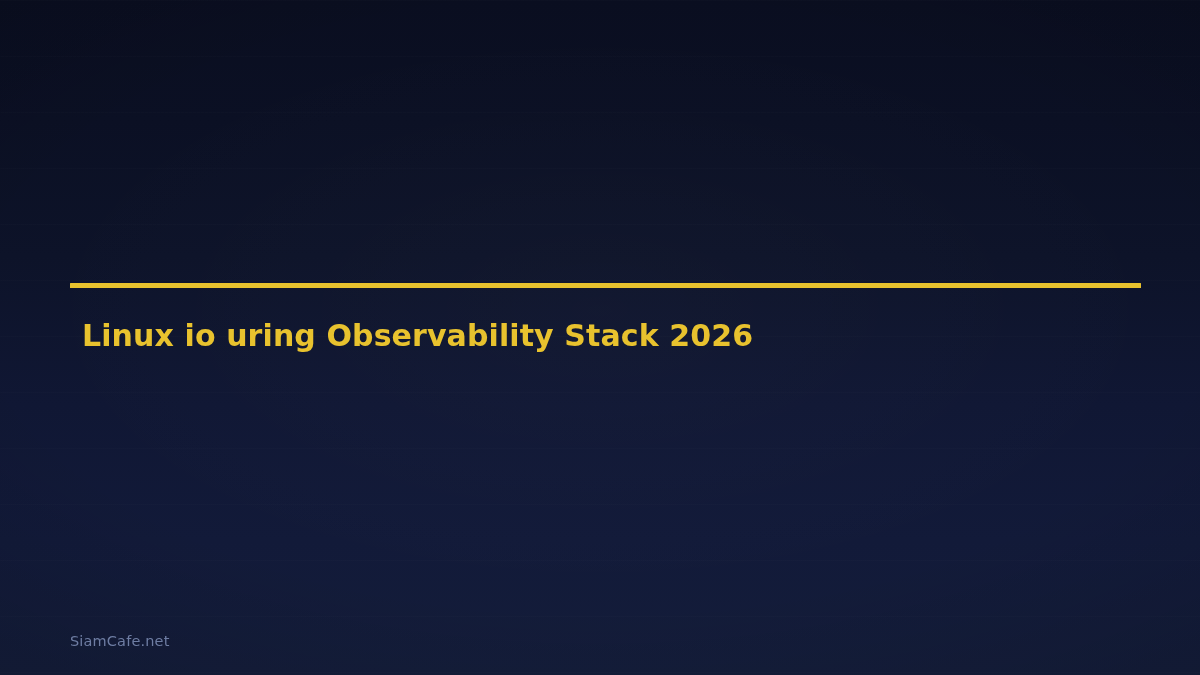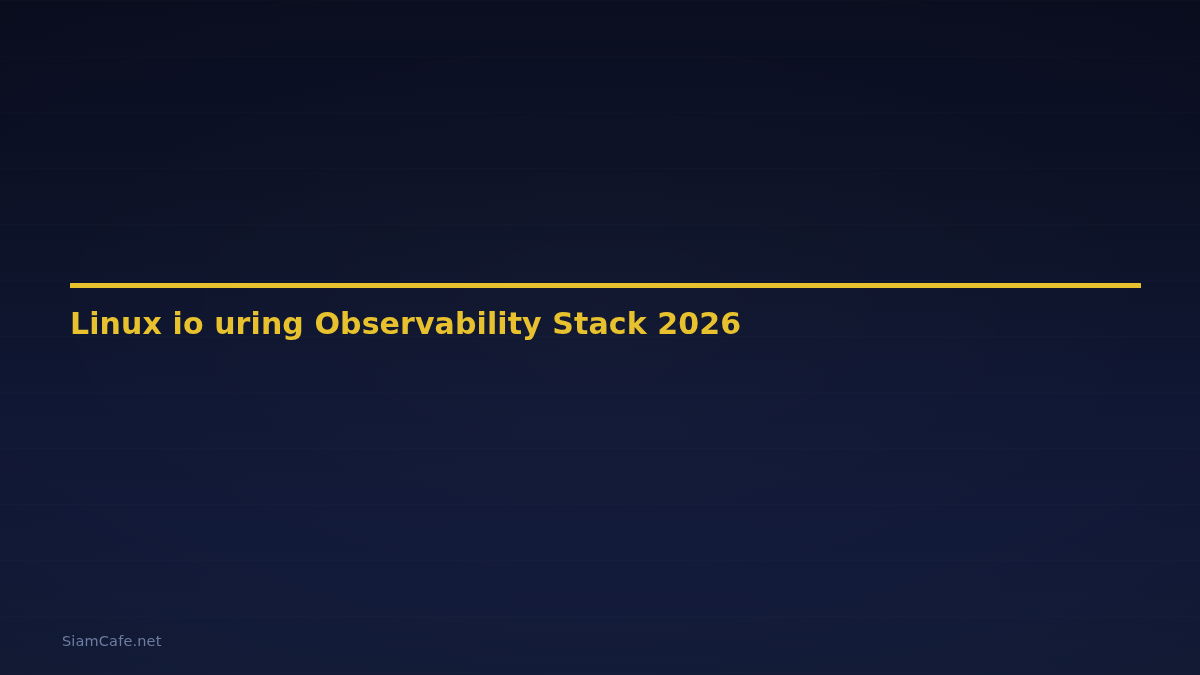--- a/index.html
+++ b/index.html
@@ -65,34 +65,34 @@
   }
 
   .accent-rule {
     width: 100%;
     height: 5px;
     background: #e8c22e;
     border-radius: 0.5px;
   }
 
   .slide-title {
-    margin: 0;
+    margin: 12px;
     padding-top: 19px;
     font-size: 30px;
     font-weight: bold;
     line-height: 1.12;
     letter-spacing: 0.1px;
     color: #e8c22e;
     white-space: nowrap;
   }
 
   
   .footer {
     position: absolute;
-    left: 62px;
+    left: 70px;
     bottom: 27px;
   }
 
   .footer-brand {
     font-size: 14.5px;
     font-weight: normal;
     letter-spacing: 0.15px;
     color: #6e7da3;
     line-height: 1;
   }

